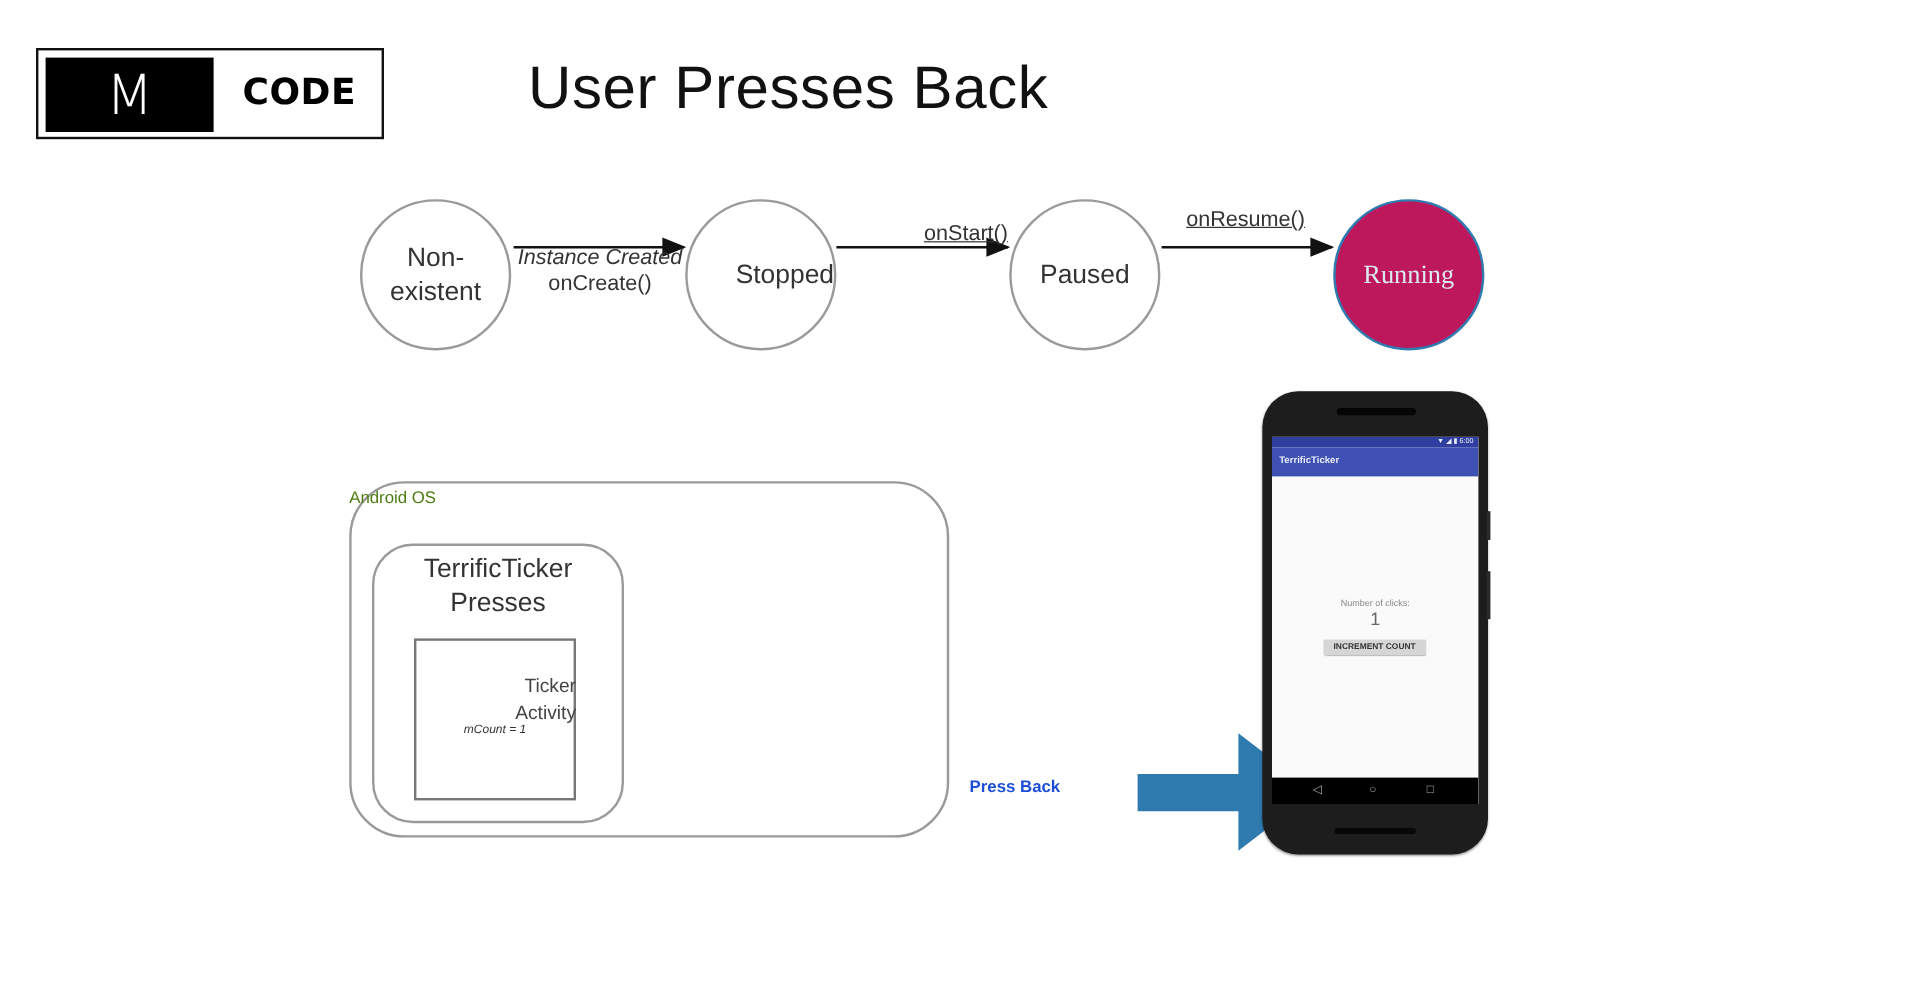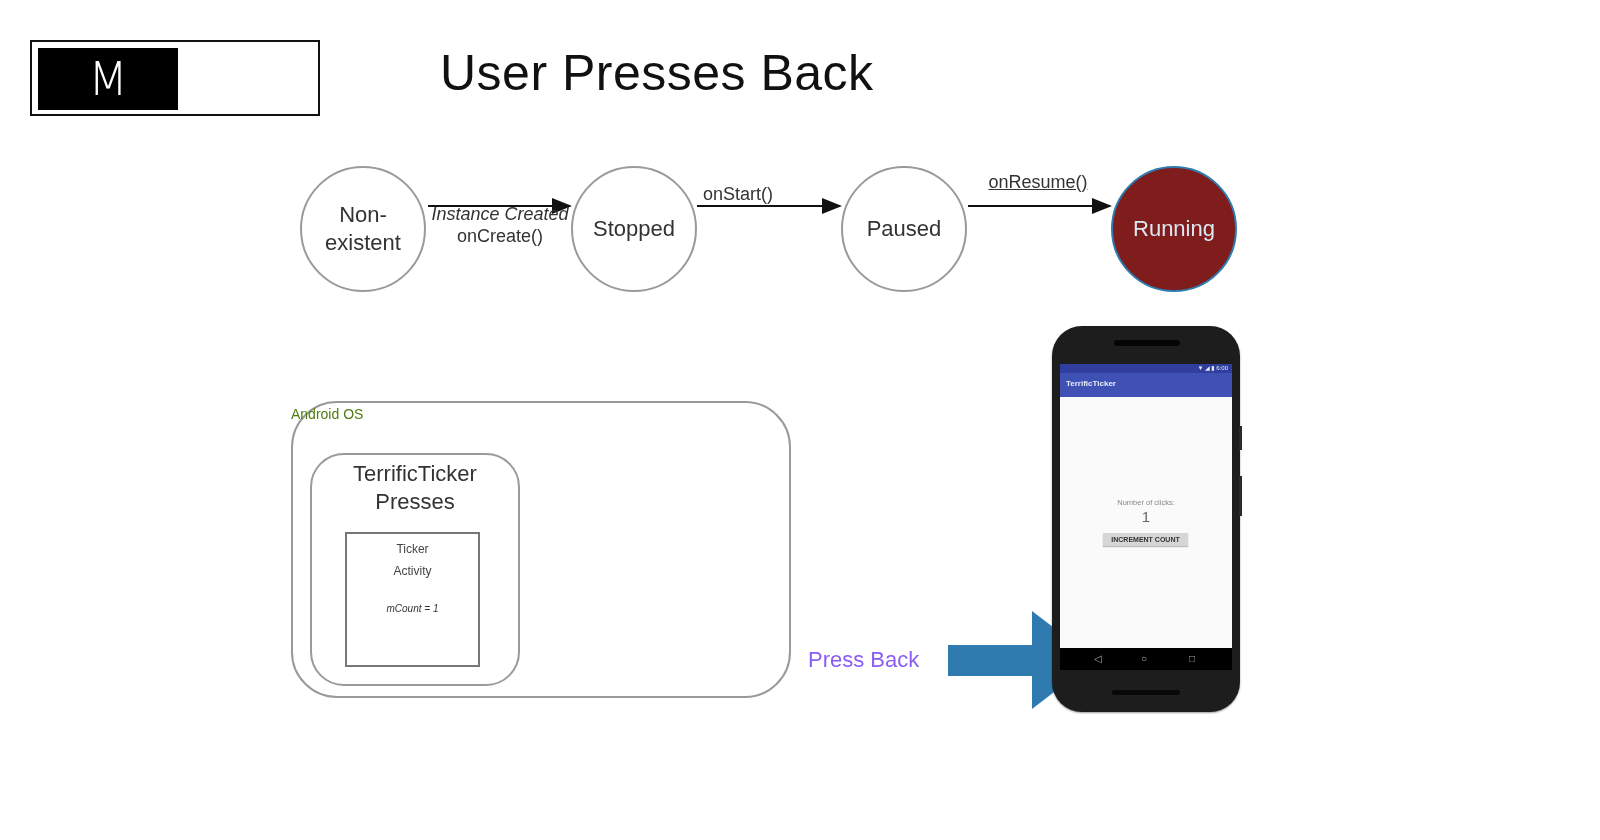--- a/index.html
+++ b/index.html
@@ -5,32 +5,32 @@
   html,body{margin:0;padding:0;background:#ffffff;}
   body{width:1600px;height:840px;position:relative;overflow:hidden;font-family:"Liberation Sans",sans-serif;color:#222;}
   .abs{position:absolute;}
   
   .logo{left:30px;top:40px;width:290px;height:76px;border:2px solid #111;box-sizing:border-box;background:#fff;}
   .logo-m{position:absolute;left:6px;top:6px;width:140px;height:62px;background:#000;color:#fff;font-size:46px;line-height:62px;text-align:center;font-family:"DejaVu Sans",sans-serif;font-weight:300;}
   .logo-code{position:absolute;left:170px;top:0;height:72px;line-height:72px;font-size:30px;font-weight:900;font-family:"DejaVu Sans",sans-serif;letter-spacing:0.5px;color:#000;}
   .title{left:440px;top:44px;font-size:50px;font-weight:400;color:#111;letter-spacing:0.5px;white-space:nowrap;font-family:"Liberation Sans",sans-serif;}
   
   .state{width:126px;height:126px;border:2px solid #9a9a9a;border-radius:50%;box-sizing:border-box;display:flex;align-items:center;justify-content:center;text-align:center;font-size:22px;color:#333;line-height:28px;background:#fff;}
-  .state.active{background:#7f1d1d;border-color:#2f7bb0;color:#dce9f3;}
+  .state.active{background:#be185d;border-color:#2f7bb0;color:#dce9f3;font-family:Liberation Serif, serif;}
   .arrow-label{font-size:18px;color:#333;text-align:center;white-space:nowrap;line-height:22px;}
   .arrow-label i{font-style:italic;}
   
   .os-box{left:291px;top:401px;width:500px;height:297px;border:2px solid #9a9a9a;border-radius:46px;box-sizing:border-box;}
   .os-label{left:291px;top:406px;width:500px;font-size:14px;color:#4d7c0f;}
   .proc-box{left:310px;top:453px;width:210px;height:233px;border:2px solid #9a9a9a;border-radius:34px;box-sizing:border-box;}
   .proc-label{left:310px;top:460px;width:210px;text-align:center;font-size:22px;color:#333;line-height:28px;}
   .act-box{left:345px;top:532px;width:135px;height:135px;border:2px solid #777;box-sizing:border-box;}
-  .act-label{left:345px;top:538px;width:135px;text-align:center;font-size:12px;color:#444;line-height:22px;}
+  .act-label{left:345px;top:562px;width:135px;text-align:right;font-size:16px;color:#444;line-height:22px;}
   .act-var{left:345px;top:603px;width:135px;text-align:center;font-size:10px;font-style:italic;color:#333;}
-  .press-back{left:808px;top:647px;font-size:22px;font-weight:400;color:#8b5cf6;}
+  .press-back{left:808px;top:647px;font-size:14px;font-weight:700;color:#1d4ed8;}
   
   .phone{left:1052px;top:326px;width:188px;height:386px;background:#1d1d1d;border-radius:30px;box-shadow:0 1px 2px rgba(0,0,0,.4);}
   .speaker{position:absolute;left:62px;top:14px;width:66px;height:6px;background:#050505;border-radius:3px;}
   .speaker-bottom{position:absolute;left:60px;top:364px;width:68px;height:5px;background:#080808;border-radius:3px;}
   .screen{position:absolute;left:8px;top:38px;width:172px;height:306px;background:#fafafa;overflow:hidden;}
   .statusbar{position:absolute;left:0;top:0;width:100%;height:9px;background:#303f9f;}
   .appbar{position:absolute;left:0;top:9px;width:100%;height:24px;background:#3f51b5;}
   .app-title{position:absolute;left:6px;top:15px;font-size:8px;color:#e8ebf8;font-weight:700;}
   .status-icons{position:absolute;right:4px;top:0;font-size:6px;color:#e8ebf8;line-height:9px;}
   .clicks-label{position:absolute;left:0;top:134px;width:100%;text-align:center;font-size:7.5px;color:#888;}
@@ -38,20 +38,21 @@
   .inc-btn{position:absolute;left:43px;top:169px;width:85px;height:13px;background:#d6d6d6;font-size:7px;font-weight:700;color:#333;text-align:center;line-height:13px;box-shadow:0 1px 1px rgba(0,0,0,.25);}
   .navbar{position:absolute;left:0;top:284px;width:100%;height:22px;background:#000;}
   .nav-ico{position:absolute;top:0;height:22px;line-height:22px;font-size:10px;color:#aaa;}
   .side-btn{position:absolute;left:187px;width:3px;background:#2a2a2a;}
 </style>
 </head>
 <body>
 
 <div class="abs logo">
   <div class="logo-m">M</div>
+  <div class="logo-code">CODE</div>
 </div>
 
 <div class="abs title">User Presses Back</div>
 
 <svg class="abs" style="left:0;top:0;" width="1600" height="840">
   <defs>
     <marker id="ah" markerWidth="10" markerHeight="10" refX="9" refY="5" orient="auto">
       <path d="M0,1 L10,5 L0,9 z" fill="#111"></path>
     </marker>
   </defs>
@@ -61,35 +62,35 @@
 
   <polygon points="948,645 1032,645 1032,611 1096,660 1032,709 1032,676 948,676" fill="#2f7bb0"></polygon>
 </svg>
 
 <div class="abs state" style="left:300px;top:166px;">
   <div>
     <div>Non-</div>
     <div>existent</div>
   </div>
 </div>
-<div class="abs state" style="left:571px;top:166px;">
+<div class="abs state" style="left:571px;top:166px;justify-content:flex-end;">
   <span>Stopped</span>
 </div>
 <div class="abs state" style="left:841px;top:166px;">
   <span>Paused</span>
 </div>
 <div class="abs state active" style="left:1111px;top:166px;">
   <span>Running</span>
 </div>
 
 <div class="abs arrow-label" style="left:420px;top:156px;width:160px;margin-top:47px;">
   <div><i>Instance Created</i></div>
   <div>onCreate()</div>
 </div>
-<div class="abs arrow-label" style="left:668px;top:183px;width:140px;">onStart()</div>
+<div class="abs arrow-label" style="left:735px;top:183px;width:140px;text-decoration:underline;">onStart()</div>
 <div class="abs arrow-label" style="left:968px;top:171px;width:140px;text-decoration:underline;">onResume()</div>
 
 <div class="abs os-box"></div>
 <div class="abs os-label">Android OS</div>
 <div class="abs proc-box"></div>
 <div class="abs proc-label">
   <div>TerrificTicker</div>
   <div>Presses</div>
 </div>
 <div class="abs act-box"></div>

